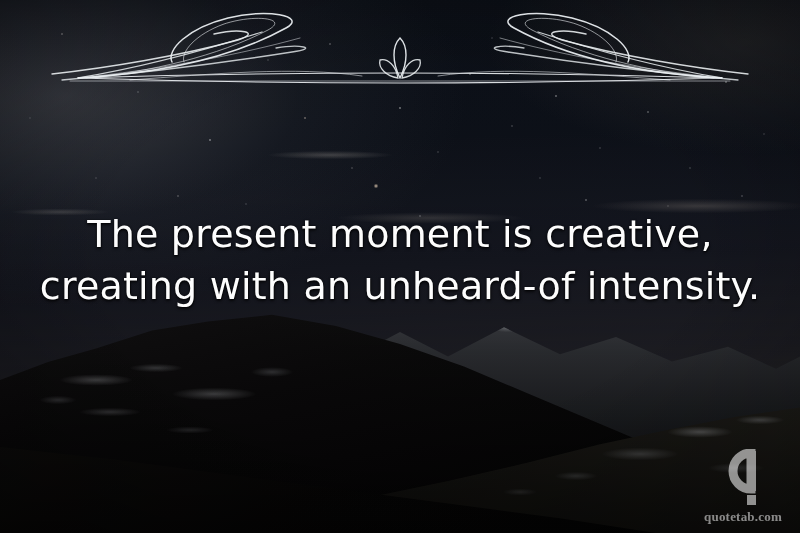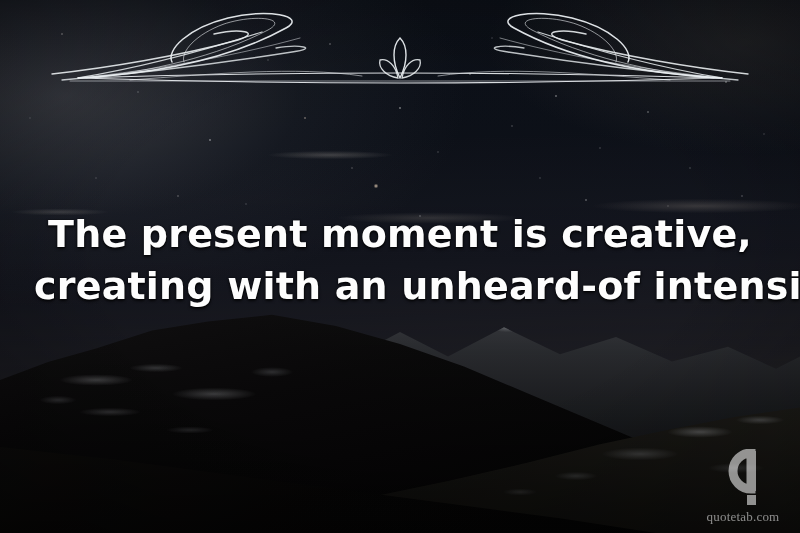--- a/index.html
+++ b/index.html
@@ -169,21 +169,21 @@
 
   
   #quote-block {
     position:absolute; left:0; right:0; top:208px;
     text-align:center;
     padding:0 34px;
   }
   .quote-line {
     color:#fdfdfd;
     font-family:"DejaVu Sans", sans-serif;
-    font-weight:bold;
+    font-weight:normal;
     font-size:38px;
     line-height:52px;
     letter-spacing:.2px;
     white-space:nowrap;
     text-shadow:
       0 2px 3px rgba(0,0,0,.72),
       0 0 2px rgba(0,0,0,.55),
       1px 1px 0 rgba(0,0,0,.30);
   }
 
@@ -197,21 +197,21 @@
     font-size:35px;
     letter-spacing:1.6px;
     text-shadow:0 1px 4px rgba(0,0,0,.80), 0 0 10px rgba(0,0,0,.55);
   }
 
   
   #watermark {
     position:absolute; right:12px; bottom:8px;
     width:90px; height:82px;
     display:flex; flex-direction:column;
-    align-items:center; justify-content:flex-end;
+    align-items:center; justify-content:flex-end;font-weight:bold;
   }
   #watermark-logo { width:60px; height:58px; opacity:.55; }
   #watermark-text {
     margin-top:2px;
     color:rgba(255,255,255,.52);
     font-family:"Liberation Serif", serif;
     font-size:13px;
     letter-spacing:.2px;
   }
 </style>

